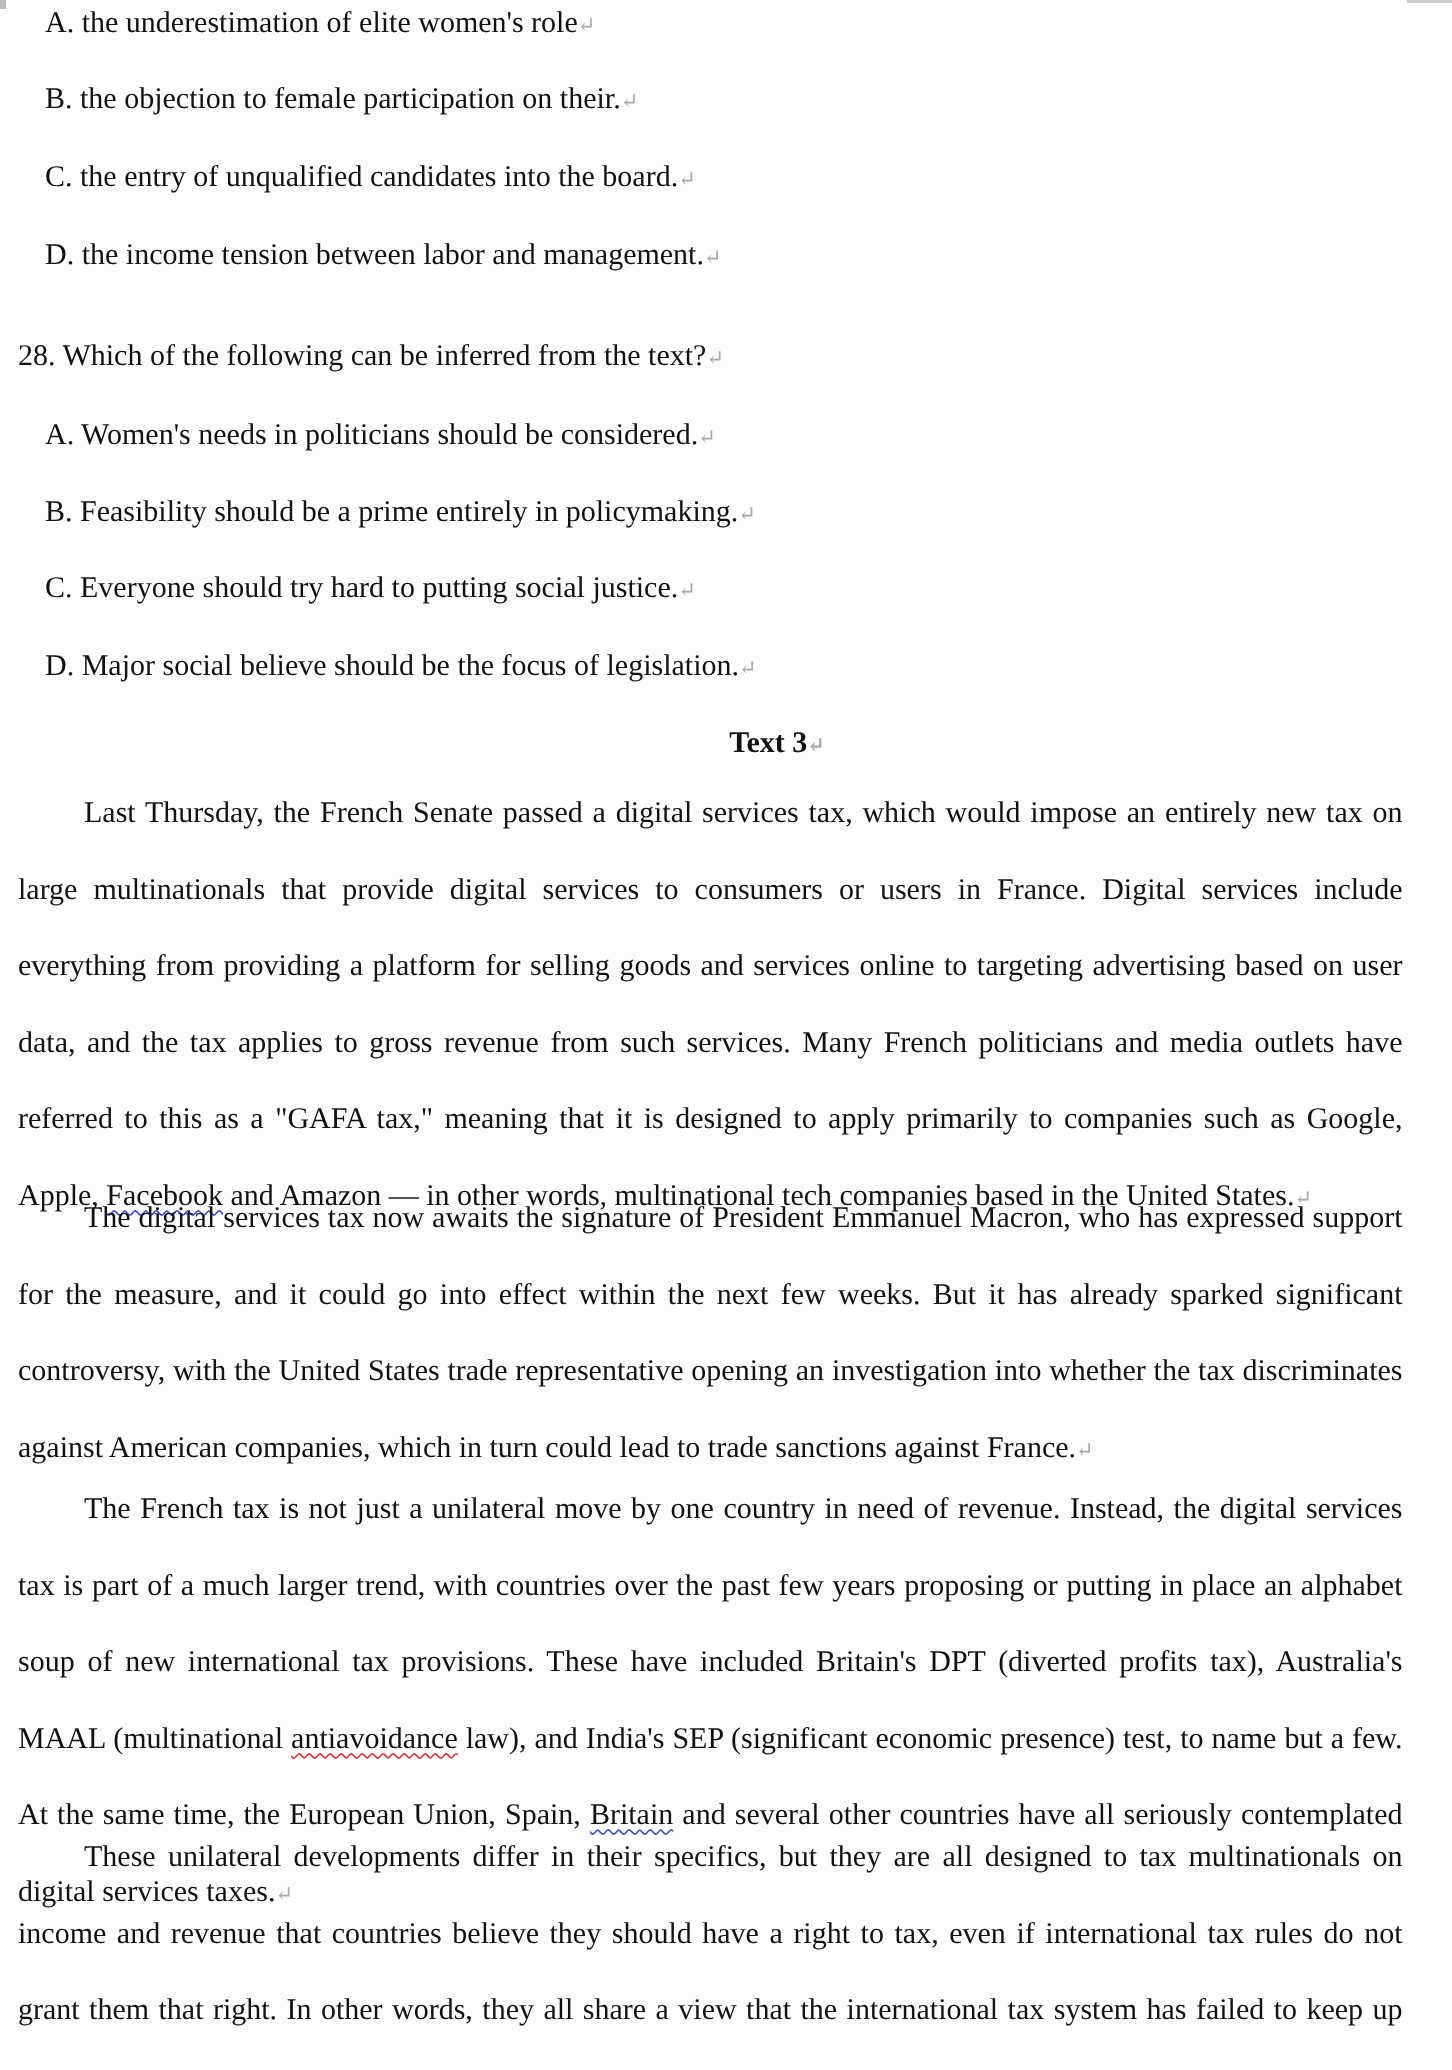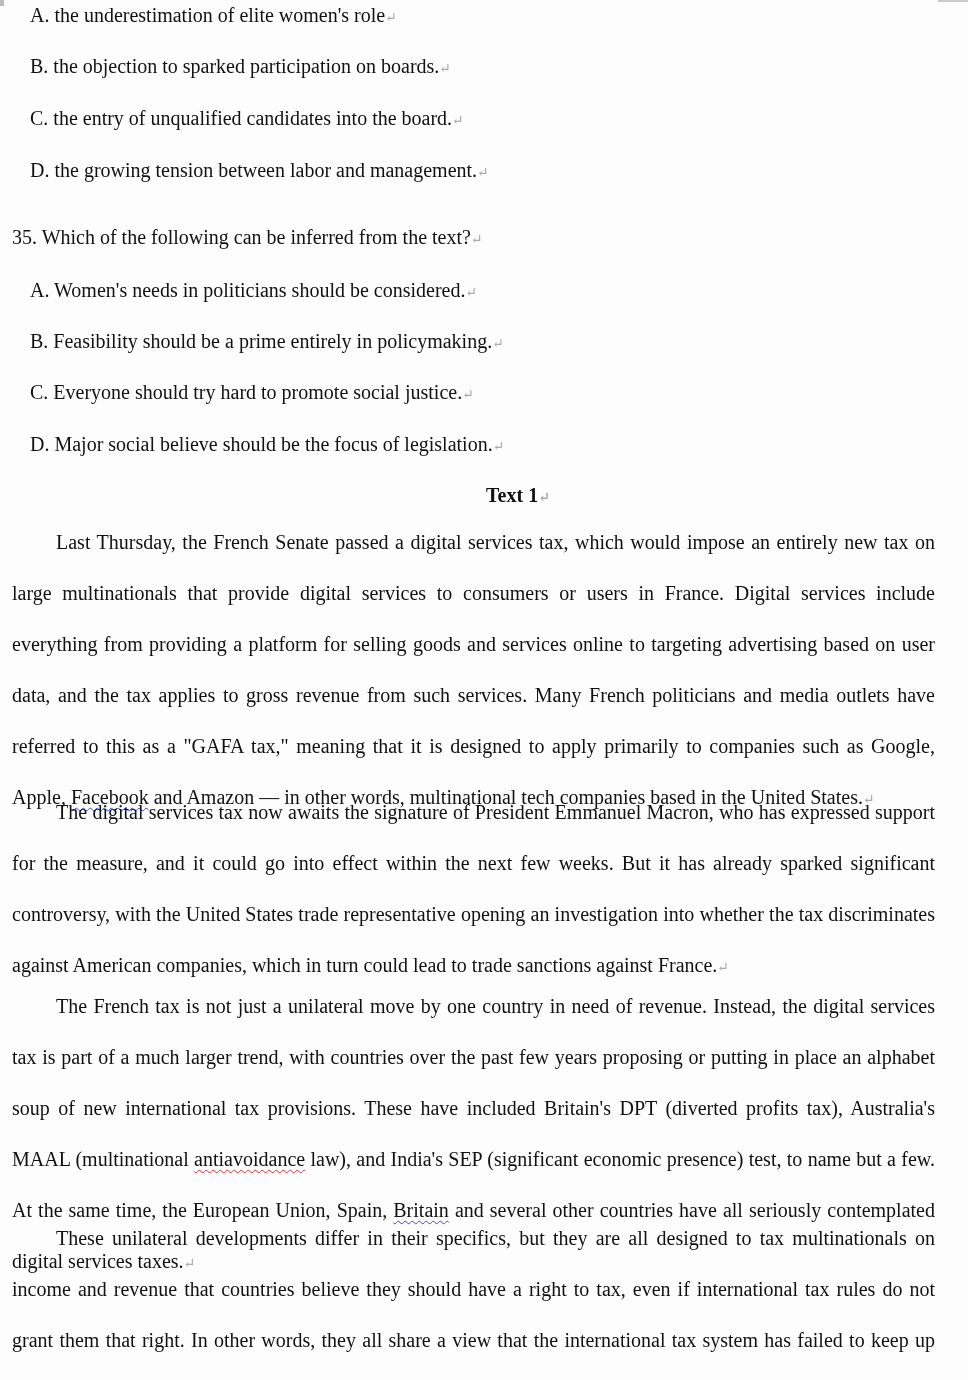--- a/index.html
+++ b/index.html
@@ -20,31 +20,31 @@
   .spell-blue { text-decoration: underline wavy #3b4bd8; text-decoration-thickness:1px; text-underline-offset:3px; }
   .spell-red { text-decoration: underline wavy #d33; text-decoration-thickness:1px; text-underline-offset:3px;margin-top:35px; }
 </style>
 </head>
 <body>
 
 <div class="corner-mark-left"></div>
 <div class="corner-mark-right"></div>
 
 <div class="opt" style="top:4px"><span>A. the underestimation of elite women's role</span><span class="pm">↵</span></div>
-<div class="opt" style="top:55px"><span>B. the objection to sparked participation on boards.</span><span class="pm">↵</span></div>
+<div class="opt" style="top:55px"><span>B. the objection to female participation on their.</span><span class="pm">↵</span></div>
 <div class="opt" style="top:107px"><span>C. the entry of unqualified candidates into the board.</span><span class="pm">↵</span></div>
-<div class="opt" style="top:159px"><span>D. the growing tension between labor and management.</span><span class="pm">↵</span></div>
+<div class="opt" style="top:159px"><span>D. the income tension between labor and management.</span><span class="pm">↵</span></div>
 
-<div class="q" style="top:226px"><span>35. Which of the following can be inferred from the text?</span><span class="pm">↵</span></div>
+<div class="q" style="top:226px"><span>28. Which of the following can be inferred from the text?</span><span class="pm">↵</span></div>
 <div class="opt" style="top:279px"><span>A. Women's needs in politicians should be considered.</span><span class="pm">↵</span></div>
 <div class="opt" style="top:330px"><span>B. Feasibility should be a prime entirely in policymaking.</span><span class="pm">↵</span></div>
-<div class="opt" style="top:381px"><span>C. Everyone should try hard to promote social justice.</span><span class="pm">↵</span></div>
+<div class="opt" style="top:381px"><span>C. Everyone should try hard to putting social justice.</span><span class="pm">↵</span></div>
 <div class="opt" style="top:433px"><span>D. Major social believe should be the focus of legislation.</span><span class="pm">↵</span></div>
 
-<div class="heading"><span>Text 1</span><span class="pm">↵</span></div>
+<div class="heading"><span>Text 3</span><span class="pm">↵</span></div>
 
 <div class="para" style="top:517px"><span>Last Thursday, the French Senate passed a digital services tax, which would impose an entirely new tax on large multinationals that provide digital services to consumers or users in France. Digital services include everything from providing a platform for selling goods and services online to targeting advertising based on user data, and the tax applies to gross revenue from such services. Many French politicians and media outlets have referred to this as a "GAFA tax," meaning that it is designed to apply primarily to companies such as Google, Apple, </span><span class="spell-blue">Facebook</span><span> and Amazon — in other words, multinational tech companies based in the United States.</span><span class="pm">↵</span></div>
 
 <div class="para" style="top:787px"><span>The digital services tax now awaits the signature of President Emmanuel Macron, who has expressed support for the measure, and it could go into effect within the next few weeks. But it has already sparked significant controversy, with the United States trade representative opening an investigation into whether the tax discriminates against American companies, which in turn could lead to trade sanctions against France.</span><span class="pm">↵</span></div>
 
 <div class="para" style="top:981px"><span>The French tax is not just a unilateral move by one country in need of revenue. Instead, the digital services tax is part of a much larger trend, with countries over the past few years proposing or putting in place an alphabet soup of new international tax provisions. These have included Britain's DPT (diverted profits tax), Australia's MAAL (multinational </span><span class="spell-red">antiavoidance</span><span> law), and India's SEP (significant economic presence) test, to name but a few. At the same time, the European Union, Spain, </span><span class="spell-blue">Britain</span><span> and several other countries have all seriously contemplated digital services taxes.</span><span class="pm">↵</span></div>
 
 <div class="para" style="top:1213px"><span>These unilateral developments differ in their specifics, but they are all designed to tax multinationals on income and revenue that countries believe they should have a right to tax, even if international tax rules do not grant them that right. In other words, they all share a view that the international tax system has failed to keep up with the current economy.</span><span class="pm">↵</span></div>
 
 </body></html>

